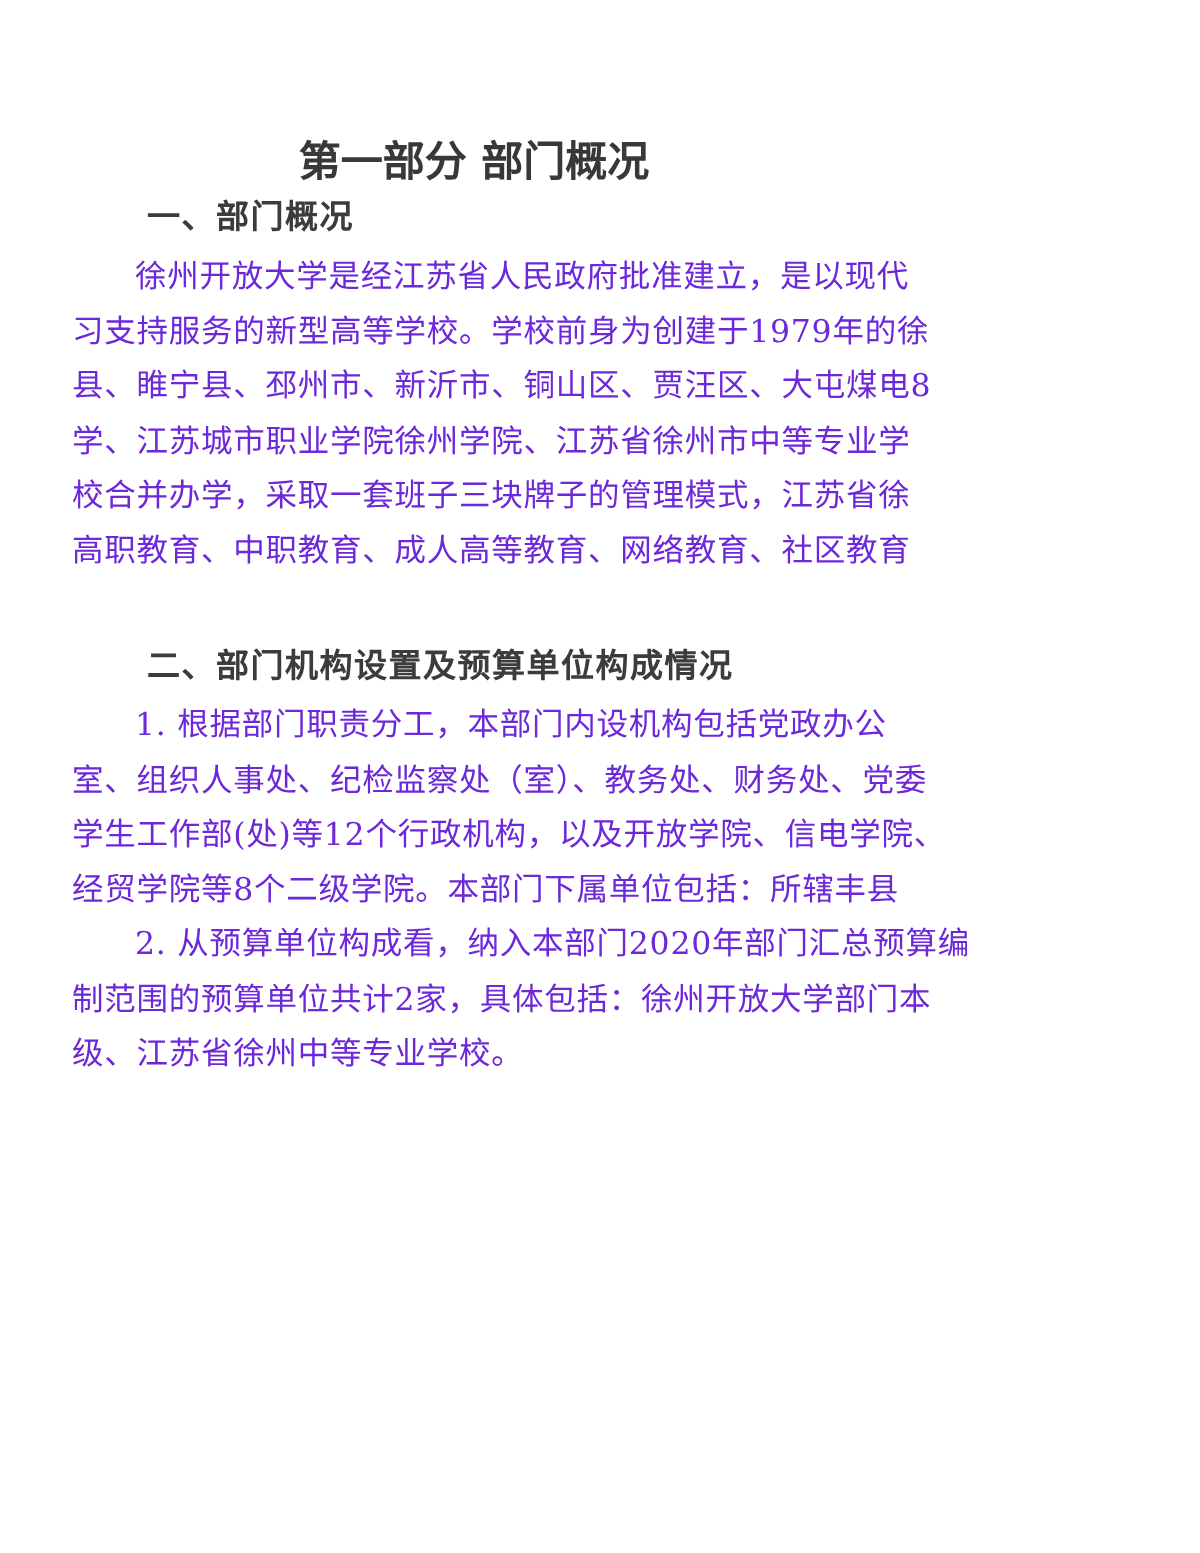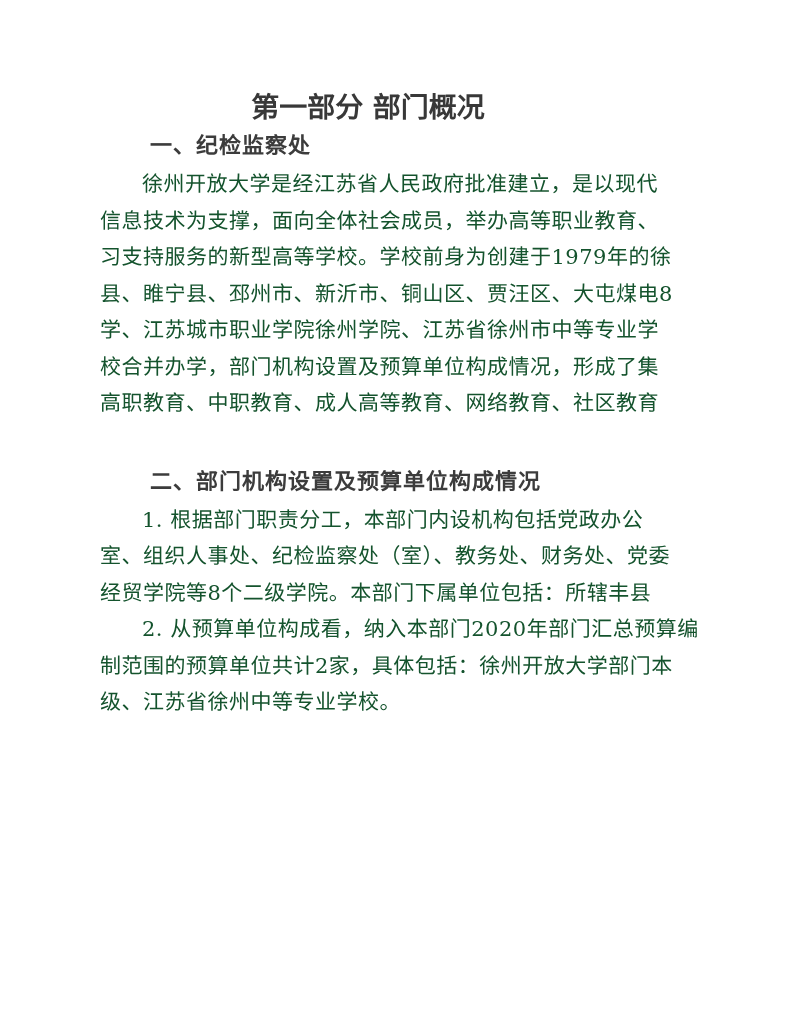--- a/index.html
+++ b/index.html
@@ -10,21 +10,21 @@
     background: #ffffff;
     overflow: hidden;
   }
   .page {
     position: relative;
     width: 800px;
     height: 1035px;
     background: #ffffff;
   }
   .content {
-    padding: 90px 112px 0 100px;
+    padding: 90px 112px 0 48px;
     width: 576px;
   }
   .title {
     font-family: "DejaVu Sans", "Liberation Sans", sans-serif;
     font-weight: 700;
     font-size: 28px;
     line-height: 36px;
     color: #383838;
     text-align: center;
     transform: translateX(-20px);
@@ -38,53 +38,53 @@
     letter-spacing: 1px;
     color: #3c3c3c;
     padding-left: 50px;
     white-space: pre;
   }
   .line {
     font-family: "DejaVu Serif", "Liberation Serif", serif;
     font-size: 21px;
     line-height: 36.5px;
     letter-spacing: 0.5px;
-    color: #14532d;
+    color: #6d28d9;
     white-space: pre;
   }
   .indent {
     padding-left: 42px;
   }
   .spacer {
     height: 40px;
   }
 </style>
 </head>
 <body>
 
 <div class="page">
   <div class="content">
 
     <div class="title">第一部分 部门概况</div>
 
-    <div class="heading">一、纪检监察处</div>
+    <div class="heading">一、部门概况</div>
 
     <div class="line indent">徐州开放大学是经江苏省人民政府批准建立，是以现代</div>
-    <div class="line">信息技术为支撑，面向全体社会成员，举办高等职业教育、</div>
     <div class="line">习支持服务的新型高等学校。学校前身为创建于1979年的徐</div>
     <div class="line">县、睢宁县、邳州市、新沂市、铜山区、贾汪区、大屯煤电8</div>
     <div class="line">学、江苏城市职业学院徐州学院、江苏省徐州市中等专业学</div>
-    <div class="line">校合并办学，部门机构设置及预算单位构成情况，形成了集</div>
+    <div class="line">校合并办学，采取一套班子三块牌子的管理模式，江苏省徐</div>
     <div class="line">高职教育、中职教育、成人高等教育、网络教育、社区教育</div>
 
     <div class="spacer"></div>
 
     <div class="heading">二、部门机构设置及预算单位构成情况</div>
 
     <div class="line indent">1. 根据部门职责分工，本部门内设机构包括党政办公</div>
     <div class="line">室、组织人事处、纪检监察处（室）、教务处、财务处、党委</div>
+    <div class="line">学生工作部(处)等12个行政机构，以及开放学院、信电学院、</div>
     <div class="line">经贸学院等8个二级学院。本部门下属单位包括：所辖丰县</div>
     <div class="line indent">2. 从预算单位构成看，纳入本部门2020年部门汇总预算编</div>
     <div class="line">制范围的预算单位共计2家，具体包括：徐州开放大学部门本</div>
     <div class="line">级、江苏省徐州中等专业学校。</div>
 
   </div>
 </div>
 
 </body></html>

